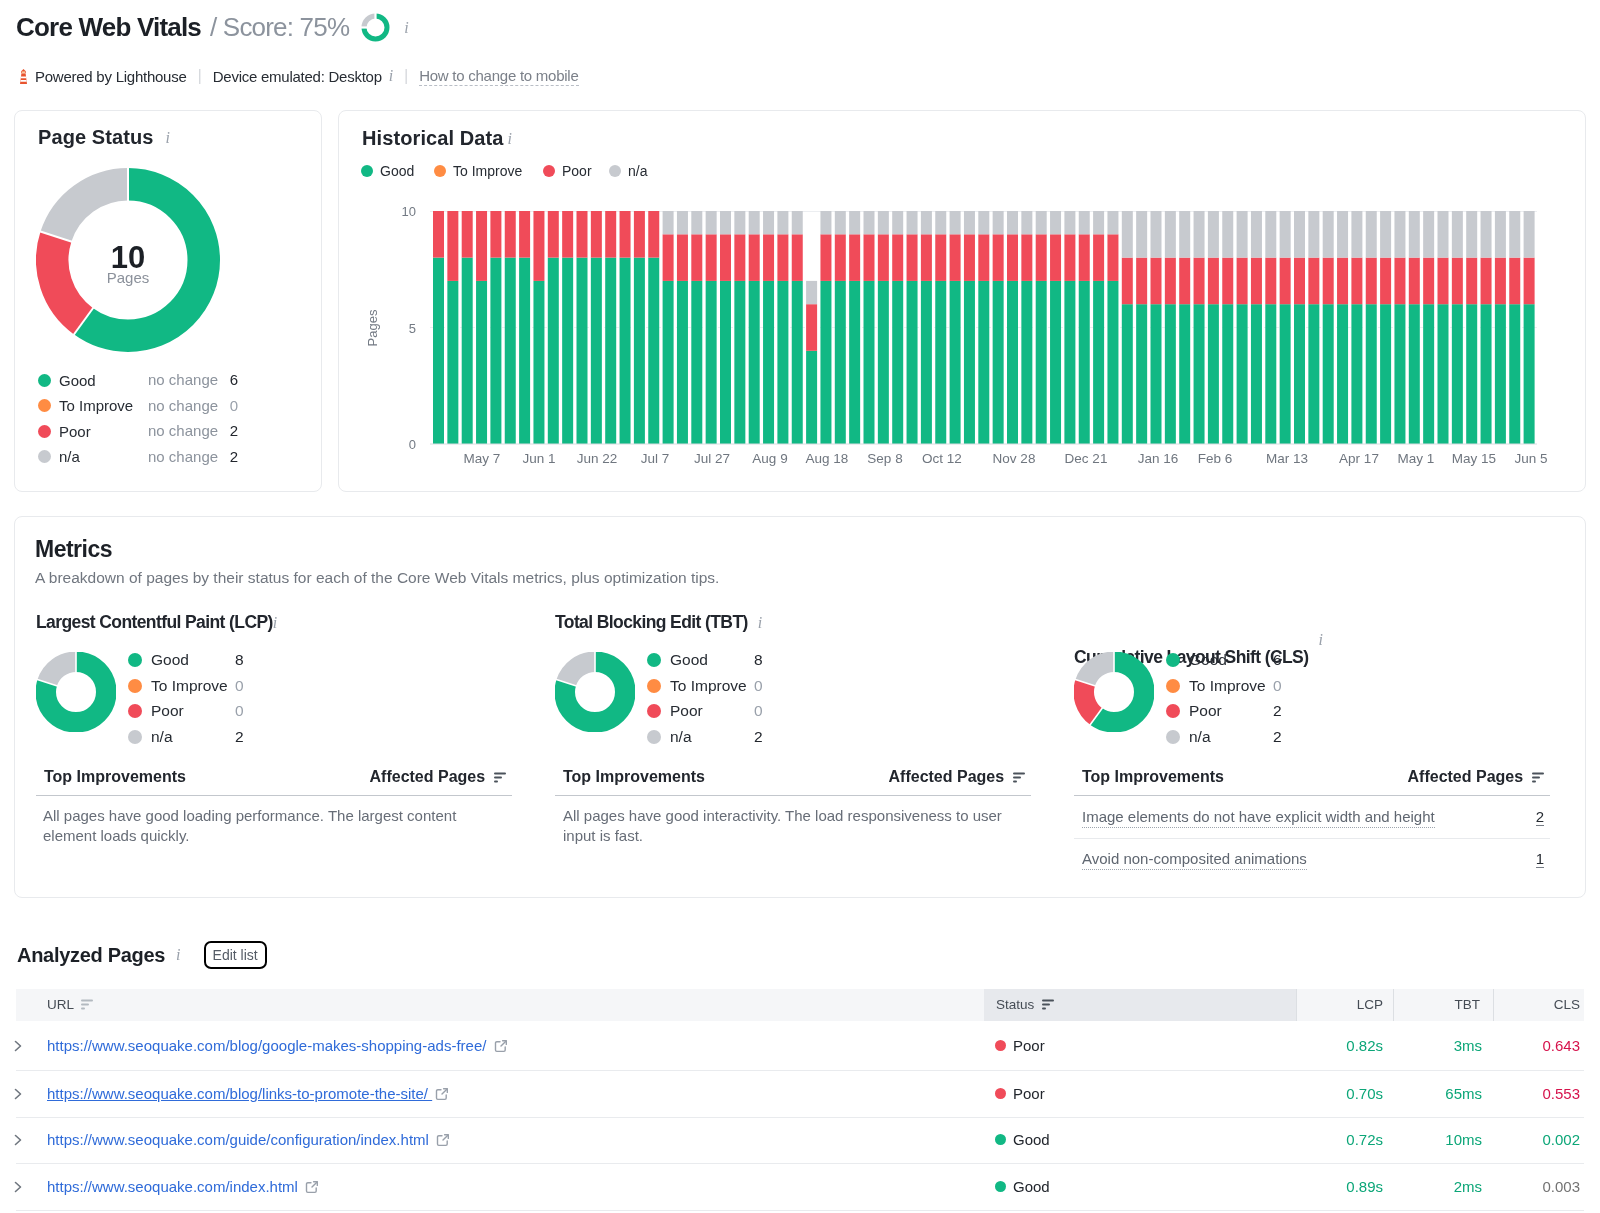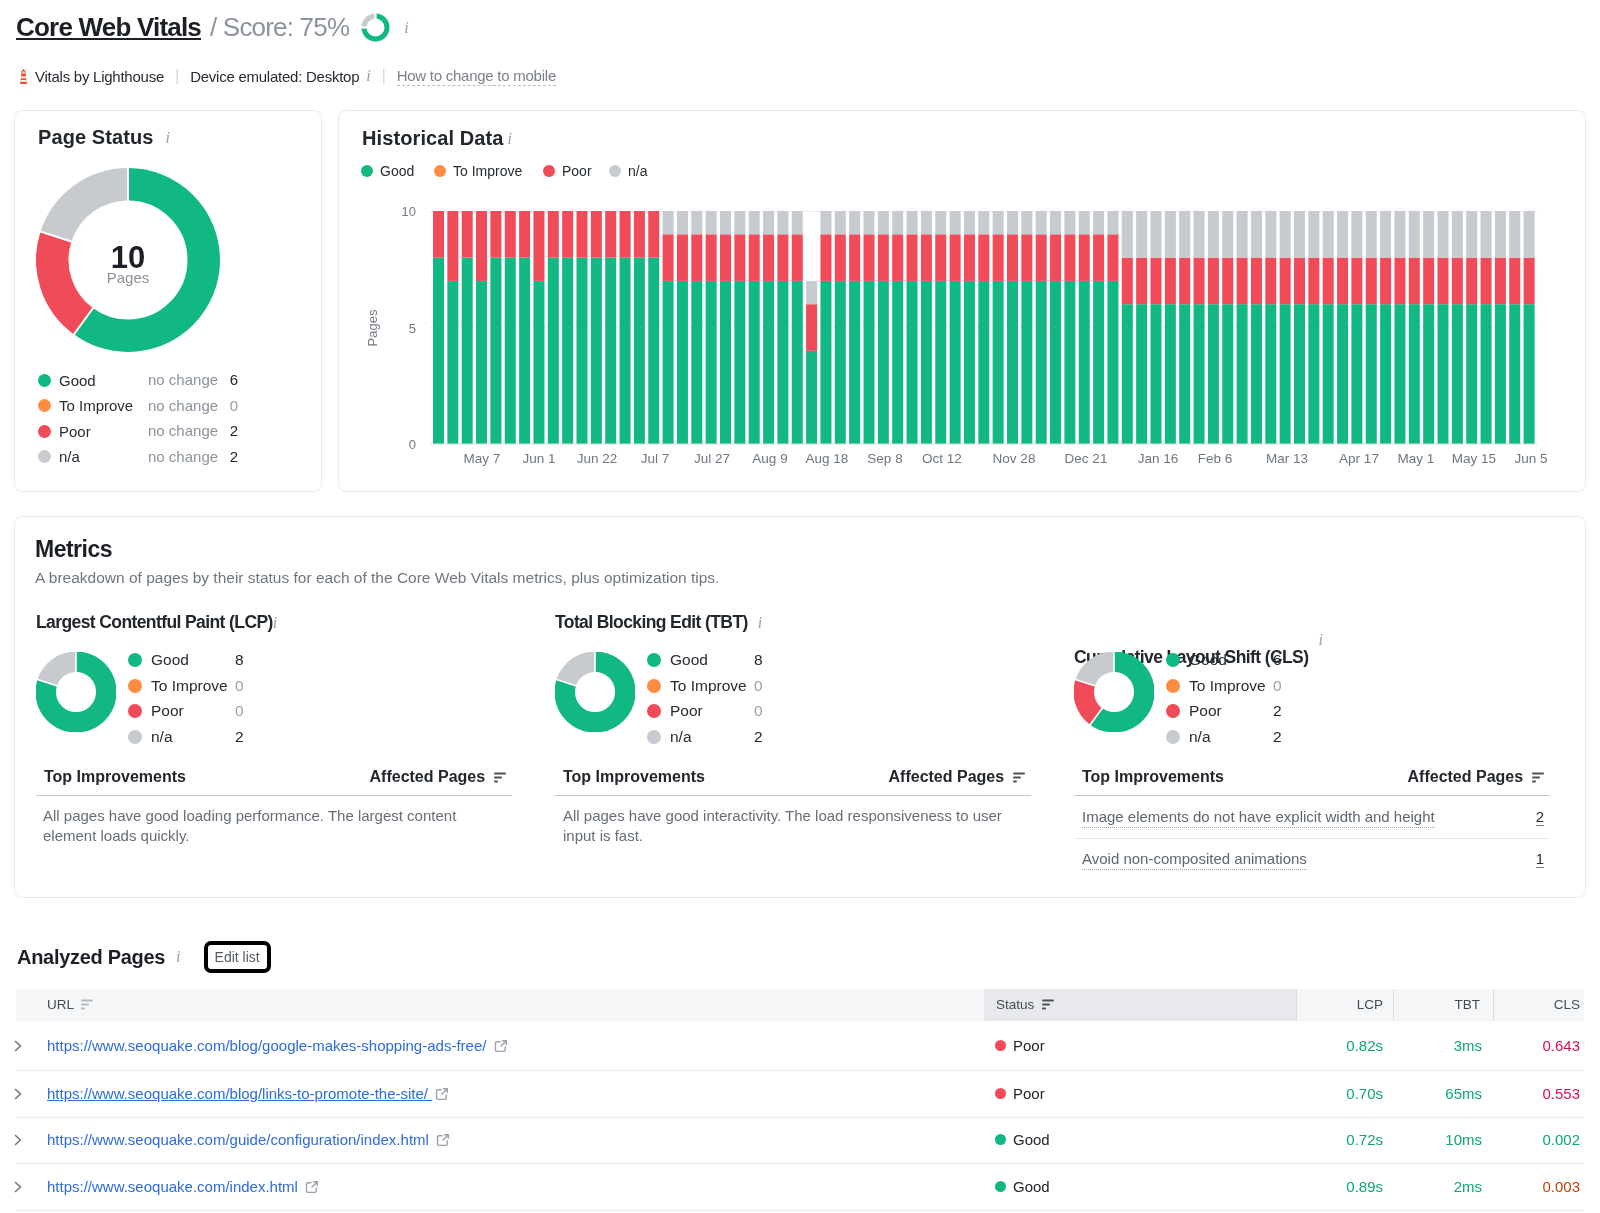--- a/index.html
+++ b/index.html
@@ -7,21 +7,21 @@
 .abs { position:absolute; }
 .card { position:absolute; background:#fff; border:1px solid #e8eaed; border-radius:8px; }
 .info { font-family:"Liberation Serif", serif; font-style:italic; color:#9aa1ab; font-size:16px; }
 .ttl20 { font-size:20px; font-weight:700; letter-spacing:-0.5px; color:#22262d; letter-spacing:0.1px; }
 .dot { display:inline-block; border-radius:50%; }
 .seph { color:#d7dade; }
 </style></head><body>
 <div id="page">
 
 <div class="abs" style="left:16px; top:12px; display:flex; align-items:center; gap:9px;">
-<span style="font-size:26px; font-weight:700; color:#1c2026; letter-spacing:-0.8px;text-decoration:underline;">Core Web Vitals</span>
+<span style="font-size:26px; font-weight:700; color:#1c2026; letter-spacing:-0.8px;">Core Web Vitals</span>
 <span style="font-size:26px; color:#8c939d; letter-spacing:-0.8px;">/ Score: 75%</span>
 <span style="margin-left:3px; display:flex;">
         <svg width="29" height="29" viewBox="0 0 29 29">
           <circle cx="14.5" cy="14.5" r="11.5" fill="none" stroke="#c7cacf" stroke-width="5" stroke-dasharray="18.06 72.26" transform="rotate(180 14.5 14.5)"></circle>
           <circle cx="14.5" cy="14.5" r="11.5" fill="none" stroke="#11b884" stroke-width="5" stroke-dasharray="54.19 72.26" transform="rotate(-90 14.5 14.5)"></circle>
           <line x1="14.5" y1="14.5" x2="14.50" y2="-0.50" stroke="#ffffff" stroke-width="2.2"></line>
           <line x1="14.5" y1="14.5" x2="-0.50" y2="14.50" stroke="#ffffff" stroke-width="2.2"></line>
         </svg>
       </span>
 <span class="info" style="margin-left:5px;">i</span>
@@ -29,21 +29,21 @@
 <div class="abs" style="left:17px; top:66px; display:flex; align-items:center; height:20px; font-size:15px; color:#272c33; letter-spacing:-0.25px;">
 <span style="display:flex; margin-right:7px;">
         <svg width="13" height="17" viewBox="0 0 13 17">
           <path d="M4.2 3.2 6.5 1l2.3 2.2v2H4.2z" fill="#e8542f"></path>
           <rect x="4.9" y="3.4" width="3.2" height="1.8" fill="#f9c9a0"></rect>
           <path d="M4.4 5.4h4.2L10 16H3z" fill="#e8542f"></path>
           <path d="M4.05 8.6h4.9l.25 1.7H3.8z" fill="#fff"></path>
           <path d="M3.6 12h5.8l.25 1.7H3.35z" fill="#fff"></path>
         </svg>
       </span>
-<span style="margin-left:-2px;">Vitals by Lighthouse</span>
+<span style="margin-left:-2px;">Powered by Lighthouse</span>
 <span class="seph" style="margin:0 11px; font-size:17px;">|</span>
 <span>Device emulated: Desktop</span>
 <span class="info" style="margin-left:7px;">i</span>
 <span class="seph" style="margin:0 11px; font-size:17px;">|</span>
 <span style="color:#7b8089; border-bottom:1px dashed #b9bec6; padding-bottom:1px;">How to change to mobile</span>
 </div>
 <div class="card" style="left:14px; top:110px; width:308px; height:382px;"></div>
 <div class="abs" style="left:38px; top:126px; display:flex; align-items:center; gap:9px;">
 <span class="ttl20" style="margin-right:3px;">Page Status</span>
       <span class="info">i</span>
@@ -433,21 +433,21 @@
     <div class="abs" style="left:1074px; top:795px; width:476px; border-top:1px solid #c3c7cd;"></div>
 <div class="abs" style="left:1082px; top:808px; font-size:15px; color:#5f6670;"><span style="border-bottom:1px dotted #9ea5ae; padding-bottom:2px;">Image elements do not have explicit width and height</span></div>
 <div class="abs" style="left:1082px; top:808px; width:462px; text-align:right; font-size:15px; color:#272c33;"><span style="border-bottom:1px solid #767c85;">2</span></div>
 <div class="abs" style="left:1074px; top:838px; width:476px; border-top:1px solid #e8eaed;"></div>
 <div class="abs" style="left:1082px; top:850px; font-size:15px; color:#5f6670;"><span style="border-bottom:1px dotted #9ea5ae; padding-bottom:2px;">Avoid non-composited animations</span></div>
 <div class="abs" style="left:1082px; top:850px; width:462px; text-align:right; font-size:15px; color:#272c33;"><span style="border-bottom:1px solid #767c85;">1</span></div>
 
 <div class="abs" style="left:17px; top:941px; display:flex; align-items:center;">
 <span style="font-size:20px; font-weight:700; letter-spacing:-0.3px; color:#1c2026;">Analyzed Pages</span>
 <span class="info" style="margin-left:11px;">i</span>
-<span style="margin-left:23px; font-size:14px; color:#555c66; border:4px solid #000000; border-radius:7px; padding:4px 7px; background:#fff;">Edit list</span>
+<span style="margin-left:23px; font-size:14px; color:#555c66; border:2px solid #000000; border-radius:7px; padding:4px 7px; background:#fff;">Edit list</span>
 </div>
 <div class="abs" style="left:16px; top:989px; width:1568px; height:32px; background:#f5f6f8;"></div>
 <div class="abs" style="left:984px; top:989px; width:312px; height:32px; background:#e7e9ed;"></div>
 <div class="abs" style="left:1296px; top:989px; width:1px; height:32px; background:#dcdfe3;"></div>
 <div class="abs" style="left:1393px; top:989px; width:1px; height:32px; background:#dcdfe3;"></div>
 <div class="abs" style="left:1493px; top:989px; width:1px; height:32px; background:#dcdfe3;"></div>
 <div class="abs" style="left:47px; top:997px; font-size:13.5px; color:#454c55;">URL &nbsp;<svg width="12" height="11" viewBox="0 0 12 11" style="vertical-align:-1px">
         <rect x="0" y="0.5" width="12" height="2" rx="1" fill="#b3b9c0"></rect>
         <rect x="0" y="4.5" width="8" height="2" rx="1" fill="#b3b9c0"></rect>
         <rect x="0" y="8.5" width="4" height="2" rx="1" fill="#b3b9c0"></rect>
@@ -516,13 +516,13 @@
     </div>
 <div class="abs" style="left:47px; top:1177.5px; font-size:15px; color:#2f6bd9;">https://www.seoquake.com/index.html <span style="margin-left:3px;"><svg width="14" height="14" viewBox="0 0 14 14" style="vertical-align:-2px">
           <path d="M11.2 8v3.1a1.3 1.3 0 0 1-1.3 1.3H2.8a1.3 1.3 0 0 1-1.3-1.3V4a1.3 1.3 0 0 1 1.3-1.3H6" fill="none" stroke="#99a0aa" stroke-width="1.4" stroke-linecap="round"></path>
           <path d="M8.6 1.7h3.7v3.7" fill="none" stroke="#99a0aa" stroke-width="1.4" stroke-linecap="round" stroke-linejoin="round"></path>
           <path d="M12.1 1.9 7 7" fill="none" stroke="#99a0aa" stroke-width="1.4" stroke-linecap="round"></path>
         </svg></span></div>
 <div class="abs" style="left:995px; top:1177.5px; display:flex; align-items:center; font-size:15px; color:#22262d;">
 <span class="dot" style="width:11px;height:11px;background:#11b884; margin-right:7px;"></span>Good</div>
 <div class="abs" style="left:1283px; top:1177.5px; width:100px; text-align:right; font-size:15px; color:#0ca678;">0.89s</div>
 <div class="abs" style="left:1383px; top:1177.5px; width:99px; text-align:right; font-size:15px; color:#0ca678;">2ms</div>
-<div class="abs" style="left:1483px; top:1177.5px; width:97px; text-align:right; font-size:15px; color:#c2410c;">0.003</div>
+<div class="abs" style="left:1483px; top:1177.5px; width:97px; text-align:right; font-size:15px; color:#737373;">0.003</div>
 </div>
 </body></html>

